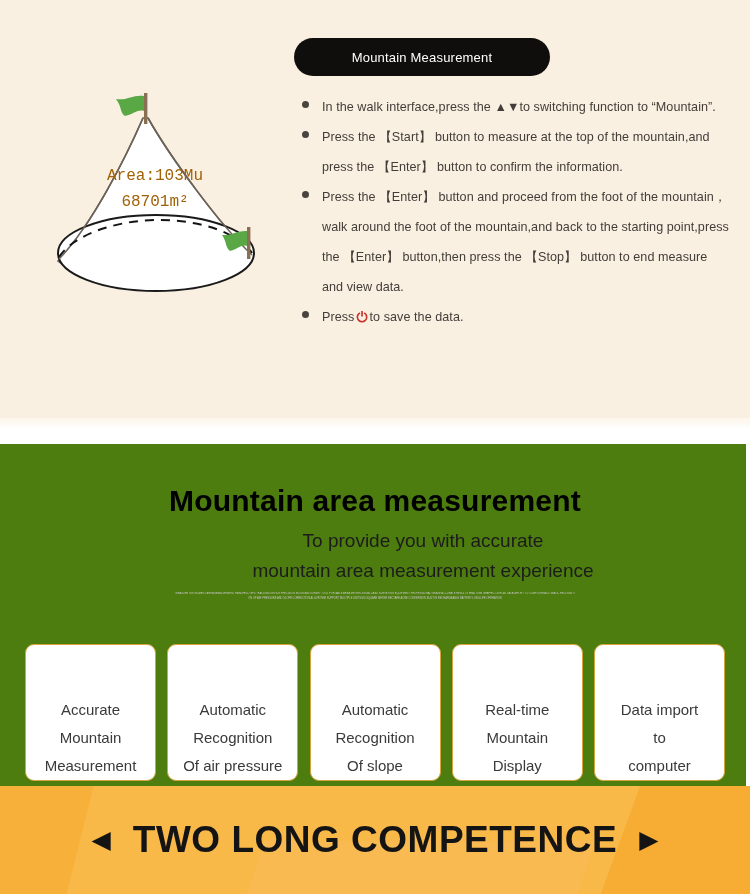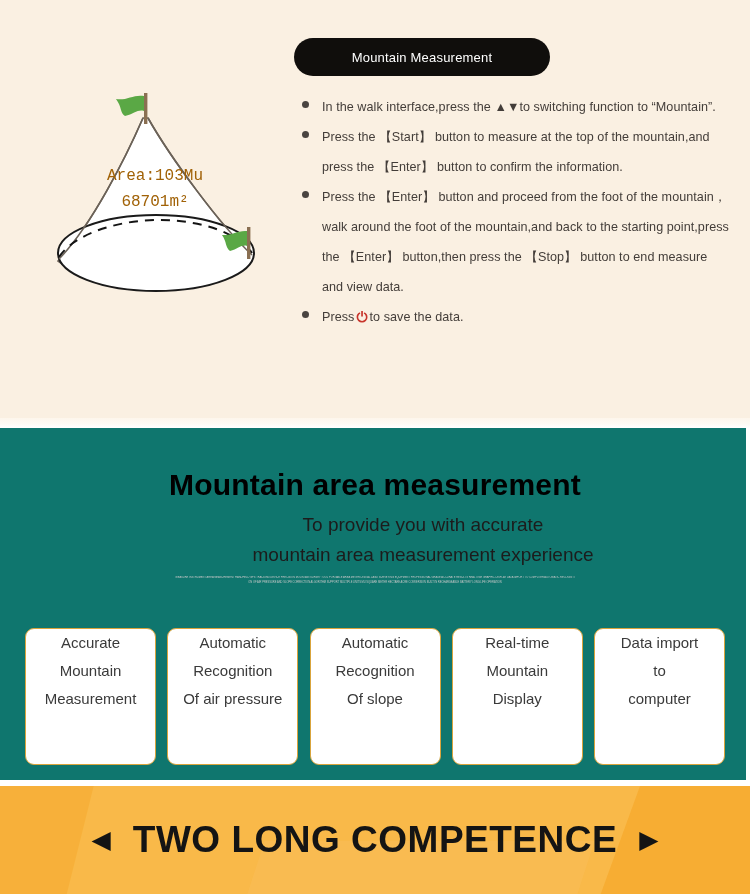--- a/index.html
+++ b/index.html
@@ -105,24 +105,24 @@
     font-weight: bold;
     display: inline-block;
     vertical-align: -1px;
     padding: 0 2px;
   }
 
   
   .mid-section {
     position: absolute;
     left: 0;
-    top: 428px;
+    top: 444px;
     width: 746px;
     height: 352px;
-    background: #0f766e;
+    background: #4d7c0f;
   }
   .heading-main {
     position: absolute;
     left: 0;
     top: 40px;
     width: 750px;
     text-align: center;
     font-size: 30px;
     font-weight: bold;
     color: #000000;
@@ -163,21 +163,21 @@
     display: flex;
     justify-content: space-between;
   }
   .feature-box {
     width: 131px;
     height: 137px;
     border: 1.6px solid #d9a43c;
     border-radius: 9px;
     background: #ffffff;
     display: flex;
-    align-items: flex-start;
+    align-items: flex-end;
     justify-content: center;
     text-align: center;
     font-size: 15px;
     line-height: 28px;
     color: #3a3a3a;
     box-sizing: border-box;
     padding: 0 4px;
   }
   .feature-box span { display: block; white-space: pre-line; }
 

